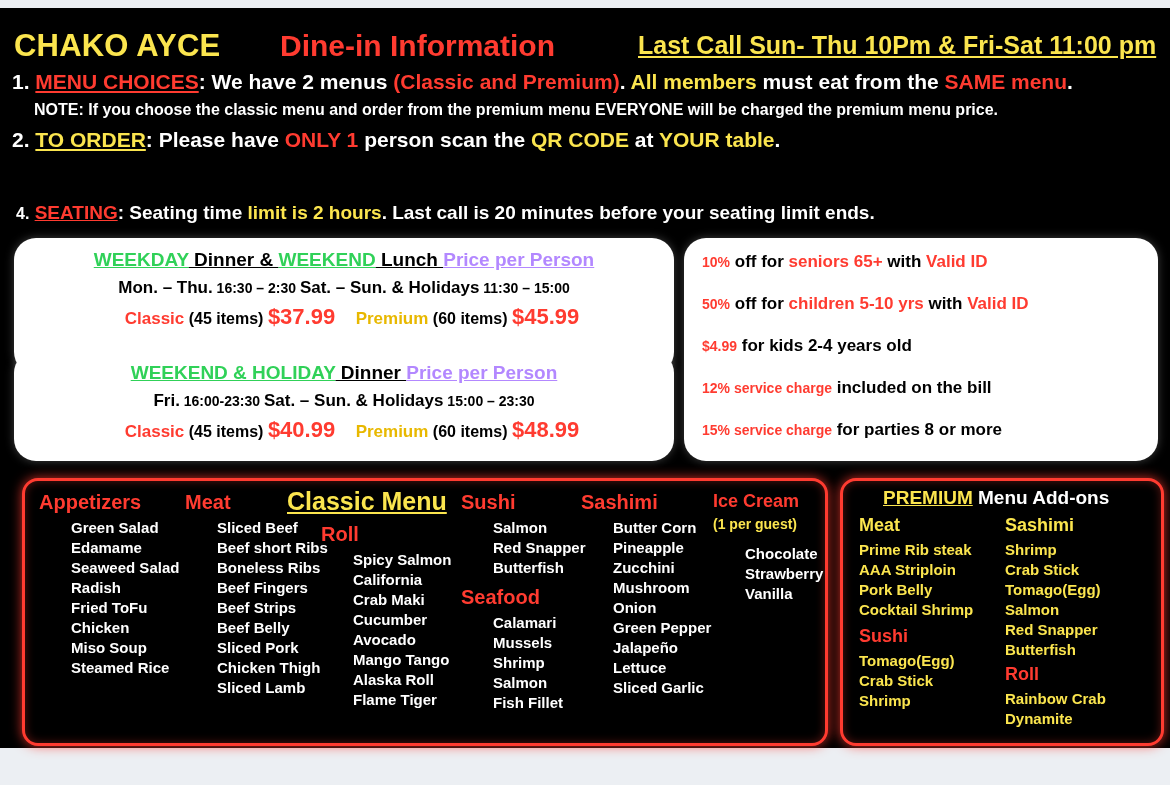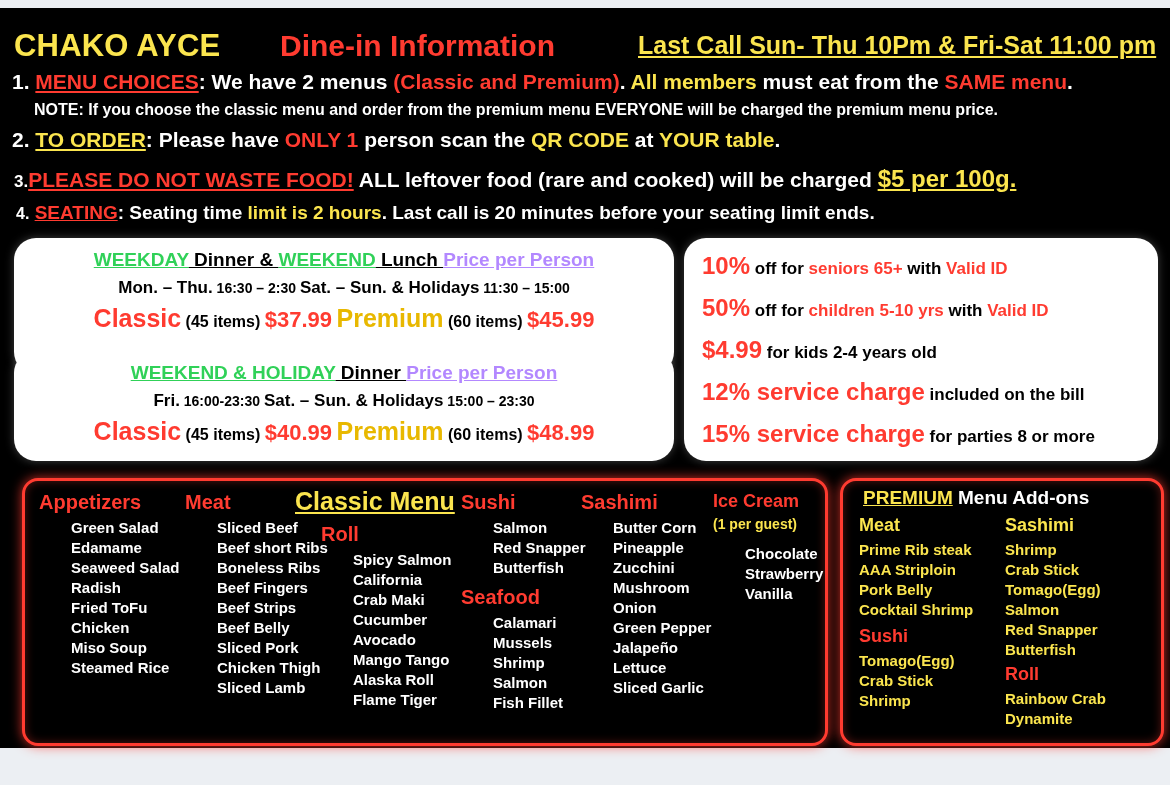--- a/index.html
+++ b/index.html
@@ -77,29 +77,29 @@
   }
   .pc-times {
     position: absolute; top: 40px; left: 0; width: 100%;
     text-align: center; font-size: 17px; font-weight: bold; color: #000;
   }
   .pc-times .sm { font-size: 14px; font-weight: bold; }
   .pc-prices {
     position: absolute; top: 66px; left: 0; width: 100%;
     text-align: center; font-weight: bold;
   }
-  .pc-prices .big { font-size: 25px; }
+  .pc-prices .big { font-size: 17px; margin-left: 16px; }
   .pc-prices .mid { font-size: 22px; }
   .pc-prices .sm { font-size: 16px; color: #000; }
 
   .disc-line {
     position: absolute; left: 18px; font-weight: bold; color: #000;
     font-size: 17px;
   }
-  .disc-line .big { font-size: 24px; }
+  .disc-line .big { font-size: 14px; }
 
   
   .menu-panel {
     position: absolute;
     background: #000000;
     border: 3px solid #ff3b30;
     border-radius: 16px;
     box-shadow: 0 0 12px rgba(255,59,48,.8), inset 0 0 10px rgba(255,59,48,.35);
   }
   #classic-panel { left: 22px; top: 470px; width: 800px; height: 262px; }
@@ -111,26 +111,26 @@
   }
   .col-head.small { font-size: 18px; }
   .item {
     font-size: 15px; font-weight: bold; line-height: 1.33;
     white-space: nowrap;
   }
   .item.w { color: #ffffff; margin-left: 32px; }
   .item.y { color: #fbe54e; }
 
   #classic-title {
-    position: absolute; left: 270px; top: 6px;
+    position: absolute; left: 262px; top: 6px;
     font-size: 25px; font-weight: bold; color: #fbe54e;
     text-decoration: underline;
   }
   #premium-title {
-    position: absolute; left: 20px; top: 6px;
+    position: absolute; left: 40px; top: 6px;
     font-size: 19px; font-weight: bold; color: #ffffff;
   }
   #premium-title .u { color: #fbe54e; }
 
   .note-small { font-size: 14px; font-weight: bold; color: #fbe54e; }
 </style>
 </head>
 <body>
 
 <div id="page">
@@ -146,23 +146,20 @@
       <span class="wht">1.</span>
       <span class="red u">MENU CHOICES</span><span class="wht">: We have 2 menus </span><span class="red">(Classic and Premium)</span><span class="wht">. </span><span class="yel">All members</span><span class="wht"> must eat from the </span><span class="red">SAME menu</span><span class="wht">.</span>
     </div>
     <div class="rule" id="rule1note">NOTE: If you choose the classic menu and order from the premium menu EVERYONE will be charged the premium menu price.</div>
 
     <div class="rule" id="rule2">
       <span class="wht">2.</span>
       <span class="yel u">TO ORDER</span><span class="wht">: Please have </span><span class="red">ONLY 1</span><span class="wht"> person scan the </span><span class="yel">QR CODE</span><span class="wht"> at </span><span class="yel">YOUR table</span><span class="wht">.</span>
     </div>
 
-    <div class="rule" id="rule3">
-      <span class="wht" style="font-size:17px">3.</span><span class="red u">PLEASE DO NOT WASTE FOOD!</span><span class="wht">  ALL leftover food  (rare and cooked) will be charged  </span><span class="yel u" style="font-size:24px">$5 per 100g.</span>
-    </div>
 
     <div class="rule" id="rule4">
       <span class="wht" style="font-size:16px">4.</span>
       <span class="red u">SEATING</span><span class="wht">: Seating time </span><span class="yel">limit is 2 hours</span><span class="wht">. Last call is 20 minutes before your seating limit ends.</span>
     </div>
 
     <div class="card" id="price1">
       <div class="pc-title">
         <span class="grn u">WEEKDAY</span><span style="color:#000" class="u"> Dinner &amp; </span><span class="grn u">WEEKEND</span><span style="color:#000" class="u"> Lunch </span><span class="pur u">Price per Person</span>
       </div>

